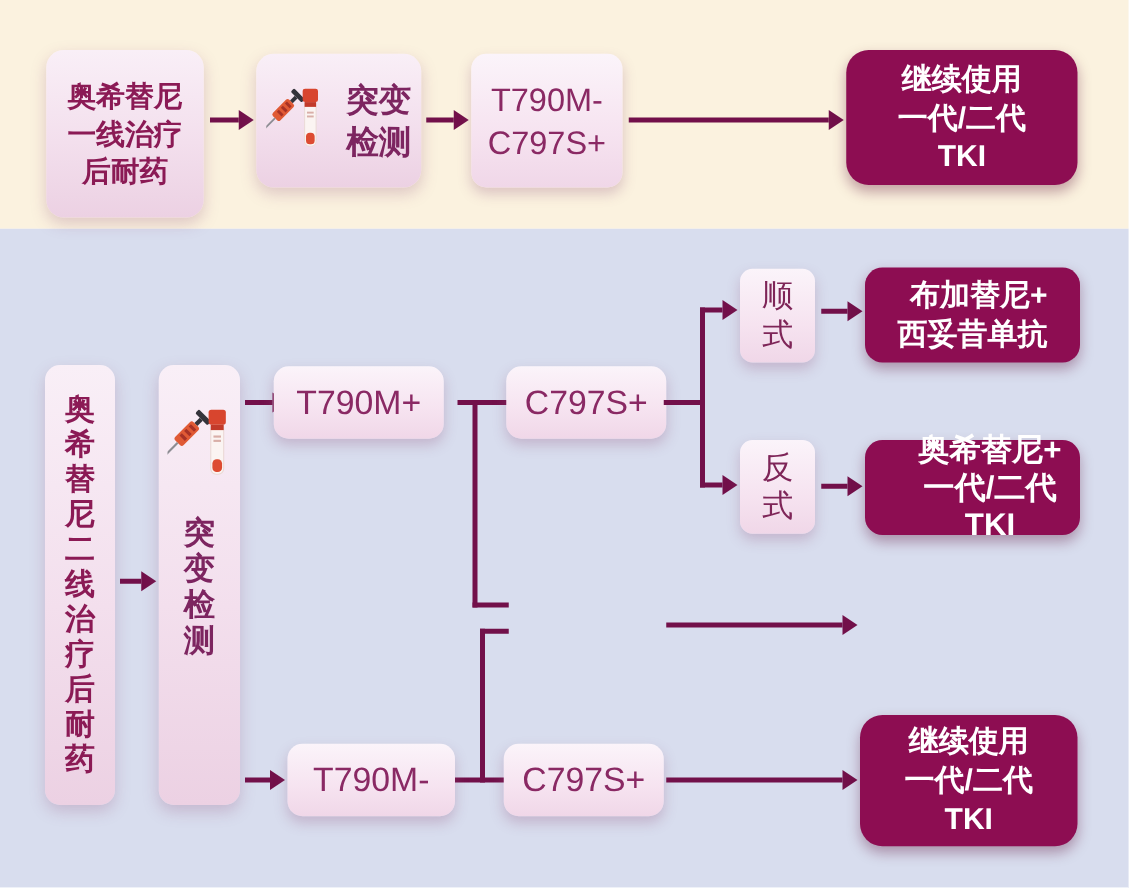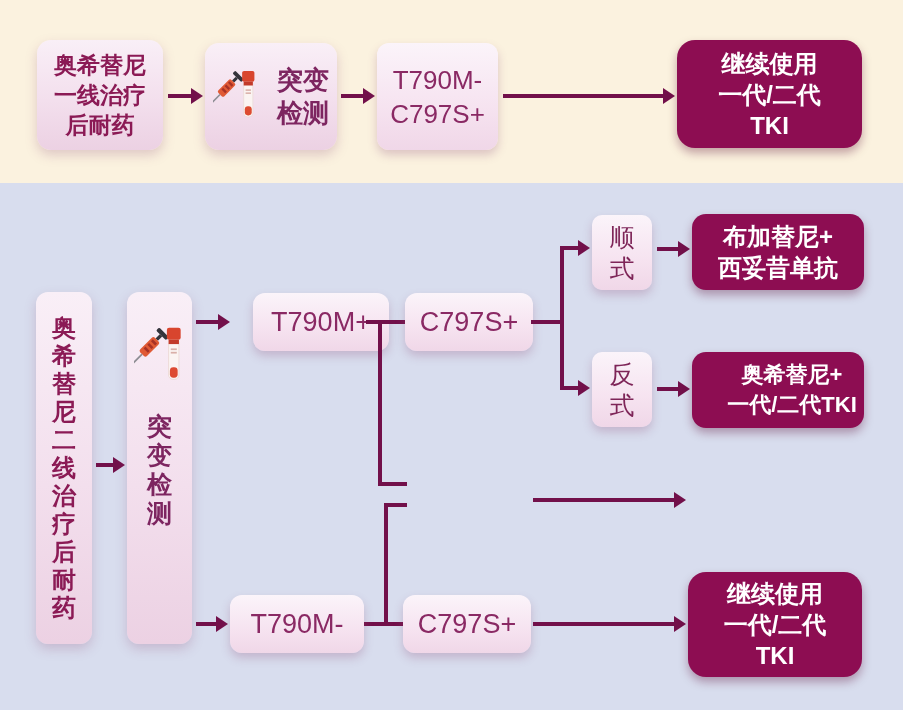--- a/index.html
+++ b/index.html
@@ -49,21 +49,21 @@
   .test-col{flex-direction:column;justify-content:flex-start;padding-top:34px;}
   .test-col .vtext{margin-top:24px;}
 </style>
 </head>
 <body>
 
 <div class="canvas">
   <div class="bg-top"></div>
   <div class="bg-bottom"></div>
 
-  <div class="node pink" style="left:37px;top:40px;width:126px;height:110px;font-size:23px;line-height:30px;">
+  <div class="node pink" style="left:37px;top:40px;width:126px;height:134px;font-size:23px;line-height:30px;">
     <span class="t-bold-maroon">奥希替尼
 一线治疗
 后耐药</span>
   </div>
 
   <div class="harrow" style="left:168px;top:94px;width:23px"></div>
 
   <div class="node pink test-row" style="left:205px;top:43px;width:132px;height:107px;font-size:26px;line-height:33px;">
     <svg width="46" height="60" viewBox="0 0 60 72">
       <g transform="rotate(45 17 25)">
@@ -139,21 +139,21 @@
     </svg>
     <span class="t-test vtext">突
 变
 检
 测</span>
   </div>
 
   <div class="harrow" style="left:196px;top:320px;width:22px"></div>
   <div class="harrow" style="left:196px;top:622px;width:20px"></div>
 
-  <div class="node lightpink" style="left:219px;top:293px;width:136px;height:58px;font-size:27px;margin-left:34px;">
+  <div class="node lightpink" style="left:219px;top:293px;width:136px;height:58px;font-size:27px;">
     <span class="t-label">T790M+</span>
   </div>
 
   <div class="hline" style="left:366px;top:320px;width:41px"></div>
   <div class="vline" style="left:378px;top:320px;height:166px"></div>
   <div class="hline" style="left:378px;top:482px;width:29px"></div>
   <div class="hline" style="left:384px;top:503px;width:23px"></div>
   <div class="vline" style="left:384px;top:503px;height:123px"></div>
   <div class="hline" style="left:362px;top:622px;width:45px"></div>
 
@@ -164,31 +164,31 @@
   <div class="hline" style="left:531px;top:320px;width:33px"></div>
   <div class="vline" style="left:560px;top:246px;height:144px"></div>
   <div class="harrow" style="left:560px;top:246px;width:18px"></div>
   <div class="harrow" style="left:560px;top:386px;width:18px"></div>
 
   <div class="node lightpink" style="left:592px;top:215px;width:60px;height:75px;border-radius:10px;font-size:25px;line-height:31px;">
     <span class="t-cis">顺
 式</span>
   </div>
   <div class="harrow" style="left:657px;top:247px;width:21px"></div>
-  <div class="node dark" style="left:692px;top:214px;width:172px;height:76px;border-radius:14px;font-size:24px;line-height:31px;">
+  <div class="node dark" style="left:692px;top:214px;width:172px;height:76px;border-radius:14px;font-size:24px;line-height:31px;text-align:right;">
     <span>布加替尼+
 西妥昔单抗</span>
   </div>
 
   <div class="node lightpink" style="left:592px;top:352px;width:60px;height:75px;border-radius:10px;font-size:25px;line-height:31px;">
     <span class="t-cis">反
 式</span>
   </div>
   <div class="harrow" style="left:657px;top:387px;width:21px"></div>
-  <div class="node dark" style="left:692px;top:352px;width:172px;height:76px;border-radius:14px;font-size:22px;line-height:30px;padding-left:28px;">
+  <div class="node dark" style="left:692px;top:352px;width:172px;height:76px;border-radius:14px;font-size:25px;line-height:30px;padding-left:28px;">
     <span>奥希替尼+
 一代/二代TKI</span>
   </div>
 
   <div class="harrow" style="left:533px;top:498px;width:141px"></div>
 
   <div class="node lightpink" style="left:230px;top:595px;width:134px;height:58px;font-size:27px;">
     <span class="t-label">T790M-</span>
   </div>
   <div class="node lightpink" style="left:403px;top:595px;width:128px;height:58px;font-size:27px;">

